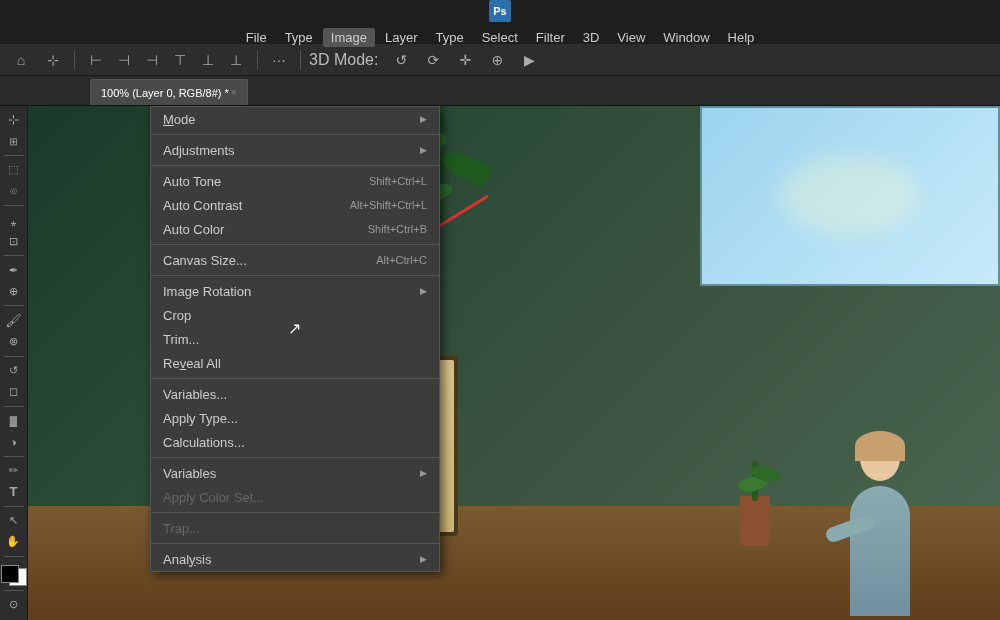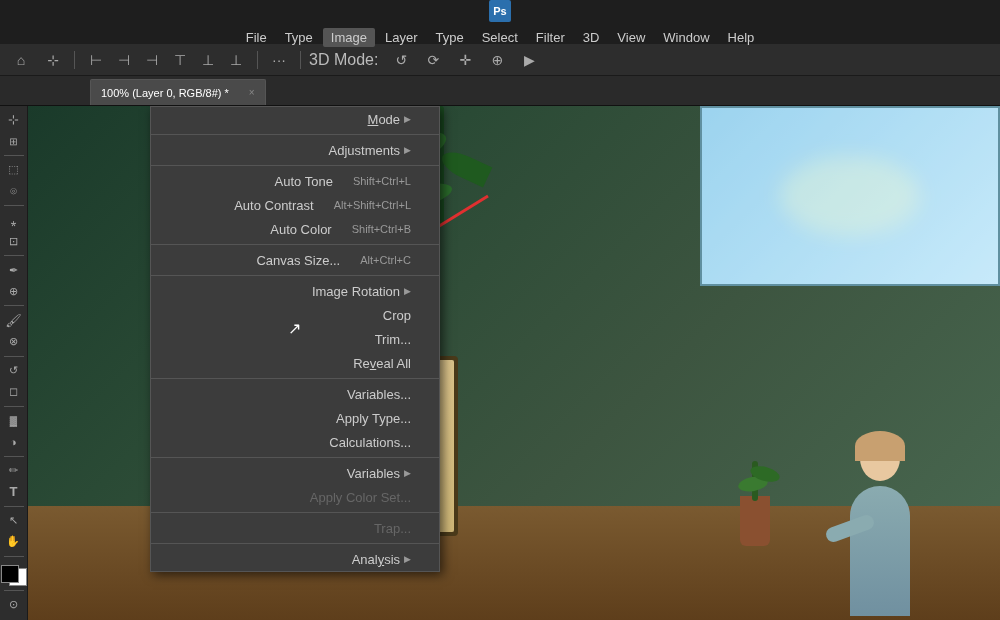--- a/index.html
+++ b/index.html
@@ -97,21 +97,21 @@
       border-bottom: 1px solid #111;
     }
     .tab {
       height: 26px;
       background: #3e3e3e;
       border: 1px solid #555;
       border-bottom: none;
       padding: 12px 10px;
       display: flex;
       align-items: center;
-      gap: 20px;
+      gap: 2px;
       font-size: 11px;
       color: #bbb;
       cursor: pointer;
       border-radius: 2px 2px 0 0;
     }
     .tab.active {
       background: #4a4a4a;
       color: #fff;
     }
     .tab-close {
@@ -206,26 +206,25 @@
       width: 290px;
       background: #3c3c3c;
       border: 1px solid #555;
       box-shadow: 3px 3px 10px rgba(0,0,0,0.6);
       z-index: 100;
     }
     .dropdown-item {
       display: flex;
       align-items: center;
       justify-content: space-between;
-      padding: 4px 28px;
+      padding: 4px 12px;
       cursor: pointer;
       color: #ccc;
       white-space: nowrap;
       min-height: 24px;
-      text-align: right;
     }
     .dropdown-item.active-item {
       background: #1464c0;
       color: #fff;
       border: 2px solid #5599dd;
     }
     .dropdown-item.disabled {
       color: #666;
       cursor: default;
     }

